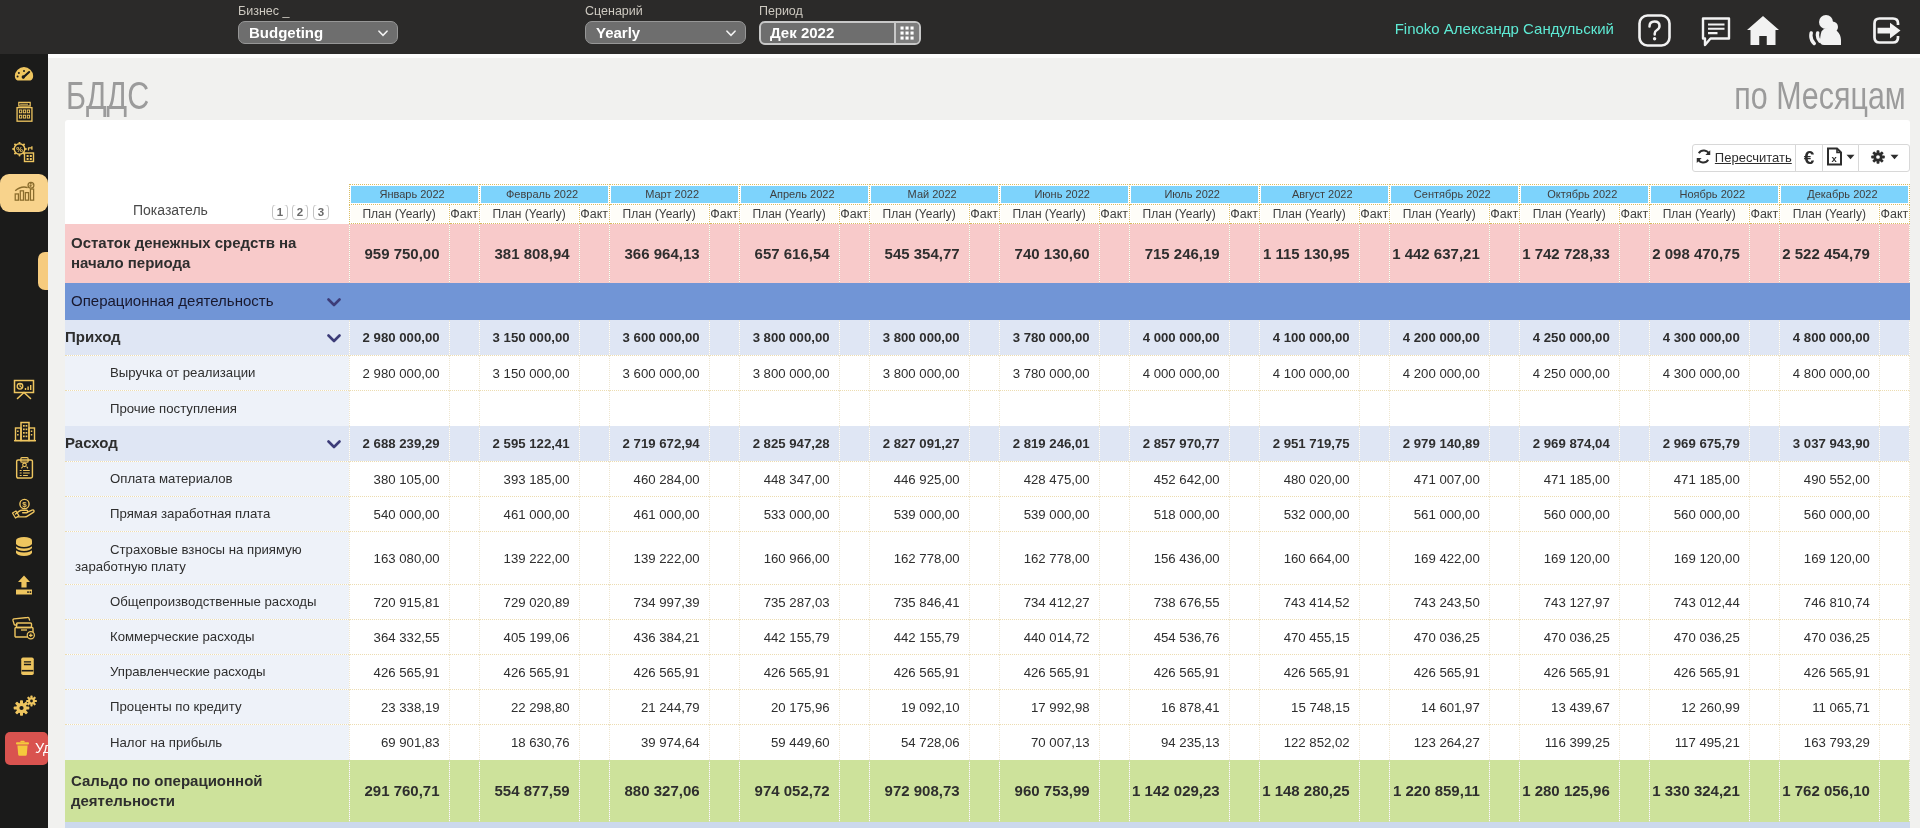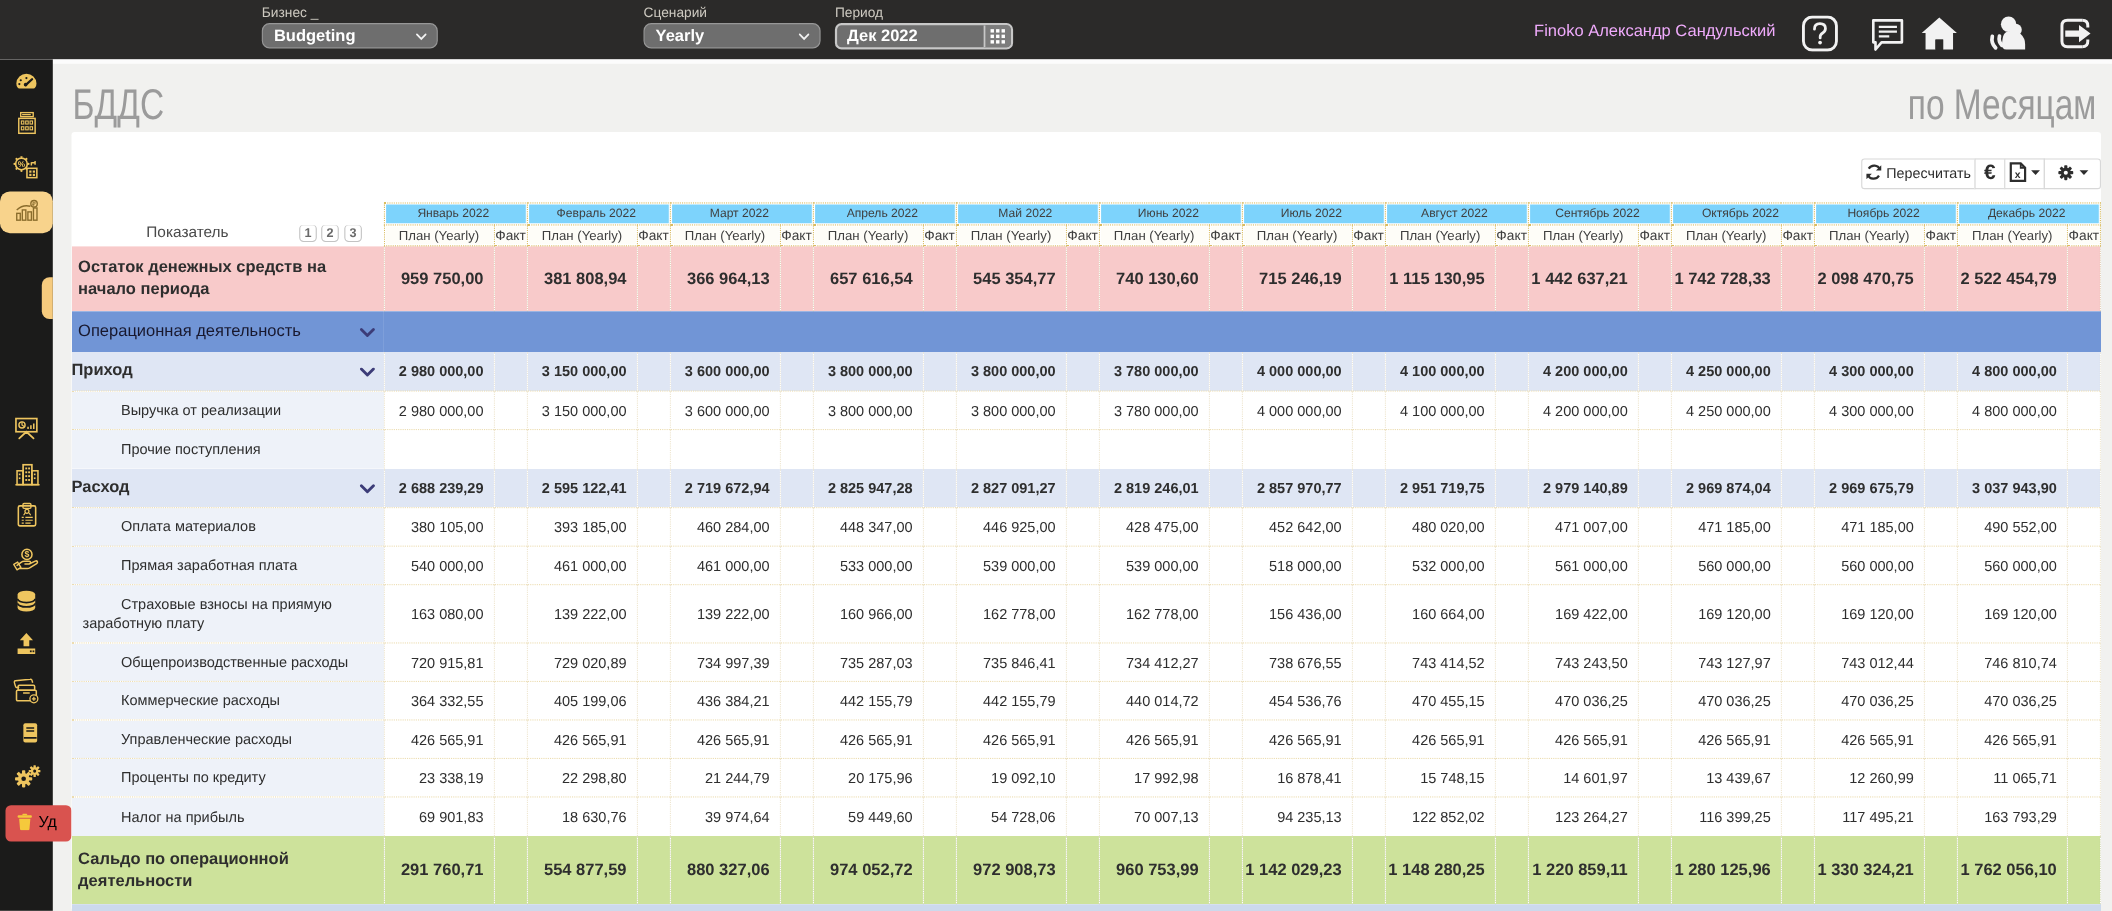--- a/index.html
+++ b/index.html
@@ -12,21 +12,21 @@
 .lt { display:inline-block; font-size:34px; transform:scaleY(1.17); transform-origin:50% 72%; position:relative; top:6px; }
 .fgroup { position:absolute; top:4px; }
 .flabel { font-size:12.5px; color:#cdc9c0; margin-bottom:3px; }
 .fselect { height:23px; background:#6e6e6e; border:1px solid #979797; border-radius:7px;
   color:#fff; font-weight:bold; font-size:15px; line-height:21px; padding-left:10px; position:relative; }
 .fselect svg { position:absolute; right:9px; top:8px; }
 .fperiod { height:24px; background:#6e6e6e; border:2px solid #c8c8c8; border-radius:6px;
   color:#fff; font-weight:bold; font-size:15px; line-height:20px; padding-left:9px; position:relative; }
 .calbtn { position:absolute; right:0; top:0; width:25px; height:20px; background:#7d7d7d;
   border-left:2px solid #c8c8c8; border-radius:0 4px 4px 0; text-align:center; padding-top:3px; }
-.uname { position:absolute; top:20px; right:306px; font-size:15px; color:#f0abfc; }
+.uname { position:absolute; top:20px; right:306px; font-size:15px; color:#5eead4; }
 .tico { position:absolute; top:14px; }
 .title { position:absolute; top:74px; color:#9b9b9b; font-size:39px; transform:scaleX(0.78);
   letter-spacing:0px; }
 .panel { position:absolute; left:65px; top:120px; width:1845px; height:708px; background:#fff;
   border-radius:3px; }
 .toolbar { position:absolute; top:24px; right:0px; height:28px; }
 .tbtn { display:inline-block; vertical-align:top; height:28px; border:1px solid #d8d8d8; background:#fff;
   margin-left:-1px; font-size:13px; color:#2d2d2d; text-align:center; line-height:26px; }
 .tbtn.first { border-radius:3px 0 0 3px; }
 .tbtn.last { border-radius:0 3px 3px 0; }
@@ -247,35 +247,35 @@
         <rect x="-1.1" y="-5.4" width="2.2" height="3.5" rx="0.55" fill="#eec55f" transform="rotate(90.0)"></rect>
         <rect x="-1.1" y="-5.4" width="2.2" height="3.5" rx="0.55" fill="#eec55f" transform="rotate(135.0)"></rect>
         <rect x="-1.1" y="-5.4" width="2.2" height="3.5" rx="0.55" fill="#eec55f" transform="rotate(180.0)"></rect>
         <rect x="-1.1" y="-5.4" width="2.2" height="3.5" rx="0.55" fill="#eec55f" transform="rotate(225.0)"></rect>
         <rect x="-1.1" y="-5.4" width="2.2" height="3.5" rx="0.55" fill="#eec55f" transform="rotate(270.0)"></rect>
         <rect x="-1.1" y="-5.4" width="2.2" height="3.5" rx="0.55" fill="#eec55f" transform="rotate(315.0)"></rect>
         <circle r="1.4" fill="#1b1b1a"></circle>
       </g>
     </svg>
   <div style="position:absolute;left:38px;top:198px;width:10px;height:38px;background:#f6cb7e;border-radius:7px 0 0 7px"></div>
-  <div style="position:absolute;left:5px;top:678px;width:60px;height:33px;background:#d9534f;border-radius:5px;overflow:hidden;color:#000000;font-size:14.5px;line-height:33px;padding-left:10px;white-space:nowrap"><svg width="15" height="16" viewBox="0 0 15 16" style="vertical-align:-3px">
+  <div style="position:absolute;left:5px;top:678px;width:43px;height:33px;background:#d9534f;border-radius:5px;overflow:hidden;color:#ffffff;font-size:14.5px;line-height:33px;padding-left:10px;white-space:nowrap"><svg width="15" height="16" viewBox="0 0 15 16" style="vertical-align:-3px">
         <rect x="1" y="2.2" width="13" height="2.2" rx="1" fill="#f5c93c"></rect>
         <path d="M5 2.2 l.8-1.4 h3.4 l.8 1.4" fill="#f5c93c"></path>
         <path d="M2.4 5.4 h10.2 l-.8 9.2 q-.1 1.2-1.3 1.2 H4.5 q-1.2 0-1.3-1.2 Z" fill="#f5c93c"></path>
       </svg><span style="margin-left:5px">Уд</span></div>
 </div>
 <div class="title" style="left:66px;transform-origin:0 0">БДДС</div>
 <div class="title" style="right:14px;transform-origin:100% 0">по Месяцам</div>
 <div class="panel">
   <div class="toolbar">
     <span class="tbtn first" style="width:104px"><svg width="15" height="15" viewBox="0 0 16 16" style="vertical-align:-2px">
           <path d="M14 5.5 A6.2 6.2 0 0 0 3 4.6 M2 10.5 a6.2 6.2 0 0 0 11 .9" fill="none" stroke="#2d2d2d" stroke-width="2.1"></path>
           <path d="M15.2 1.2 v5.2 h-5.2 Z" fill="#2d2d2d"></path>
           <path d="M0.8 14.8 V9.6 h5.2 Z" fill="#2d2d2d"></path>
-        </svg> <span style="">Пересчитать</span></span><span class="tbtn" style="width:28px;font-size:19px;font-weight:bold">€</span><span class="tbtn" style="width:37px"><svg width="17" height="19" viewBox="0 0 17 19" style="vertical-align:-4px">
+        </svg> <span style="text-decoration:underline">Пересчитать</span></span><span class="tbtn" style="width:28px;font-size:19px;font-weight:bold">€</span><span class="tbtn" style="width:37px"><svg width="17" height="19" viewBox="0 0 17 19" style="vertical-align:-4px">
           <path d="M2 1.5 h9 l4 4 V17.5 h-13 Z" fill="none" stroke="#2d2d2d" stroke-width="2"></path>
           <path d="M11 1.5 l0 4 4 0" fill="none" stroke="#2d2d2d" stroke-width="1.6"></path>
           <text x="8.2" y="14.5" text-anchor="middle" font-family="Liberation Sans" font-size="9.5" font-weight="bold" fill="#2d2d2d">x</text>
         </svg> <svg width="9" height="6" viewBox="0 0 9 6" style="vertical-align:2px">
           <path d="M0.5 0.8 L4.5 5.2 L8.5 0.8 Z" fill="#2d2d2d"></path>
         </svg></span><span class="tbtn last" style="width:52px"><svg width="18" height="18" viewBox="0 0 25 25" style="vertical-align:-4px">
           <g transform="translate(12.5,12.5)">
             <circle r="6.2" fill="#2d2d2d"></circle>
             <rect x="-2.0" y="-9.4" width="4.0" height="4.7" rx="1.0" fill="#2d2d2d" transform="rotate(0.0)"></rect>
             <rect x="-2.0" y="-9.4" width="4.0" height="4.7" rx="1.0" fill="#2d2d2d" transform="rotate(45.0)"></rect>

